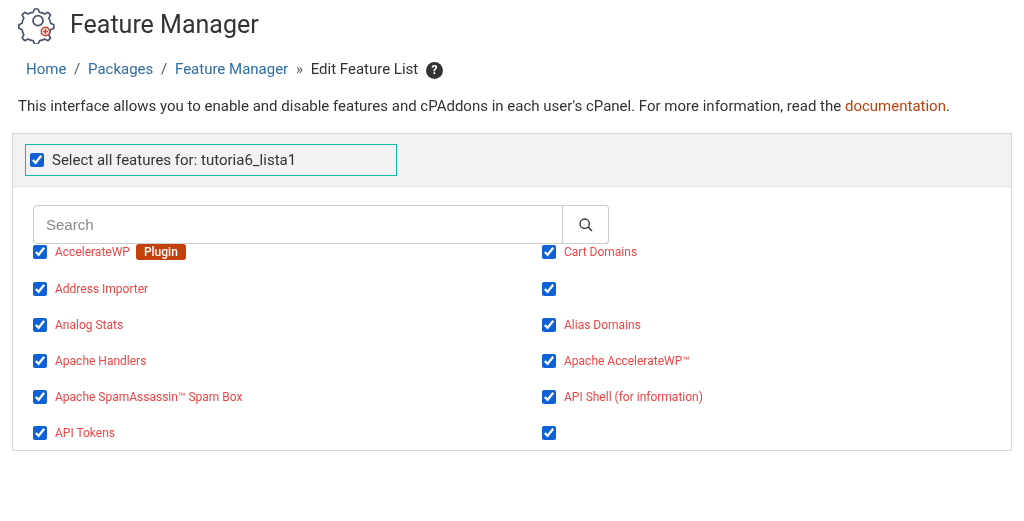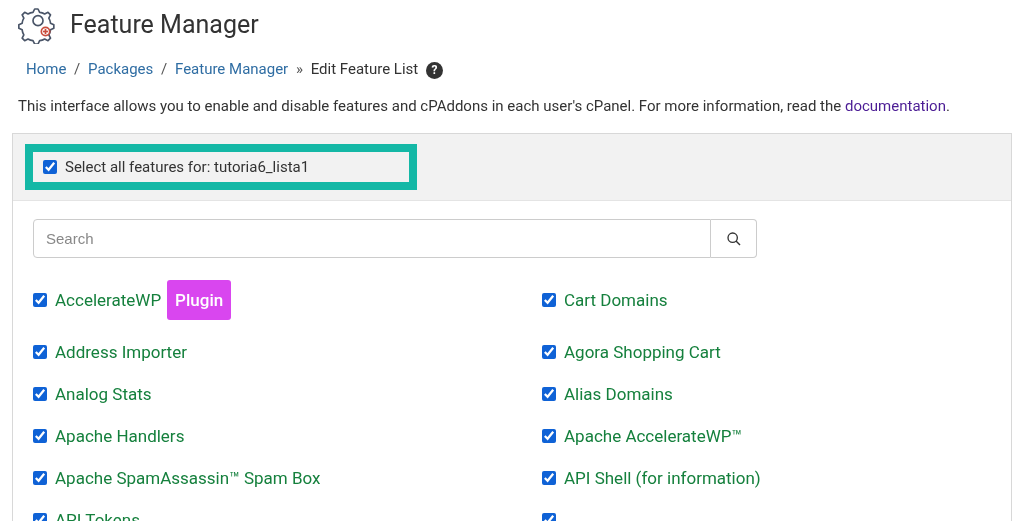--- a/index.html
+++ b/index.html
@@ -51,48 +51,47 @@
     margin-left: 4px;
     vertical-align: middle;
   }
   .intro {
     padding: 0 18px 16px 18px;
     font-size: 15px;
     color: #333;
     line-height: 1.5;
   }
   .intro a {
-    color: #4c1d95;
+    color: #c2410c;
     text-decoration: none;
   }
   .panel {
     border: 1px solid #d8d8d8;
     margin: 0 12px;
     background: #fff;
   }
   .select-all-row {
     background: #f2f2f2;
     border-bottom: 1px solid #e4e4e4;
     padding: 10px 12px;
   }
   .highlight-box {
     display: inline-flex;
     align-items: center;
-    border: 8px solid #14b8a6;
-    padding: 6px 100px 6px 10px;
+    border: 1px solid #14b8a6;
+    padding: 6px 100px 6px 4px;
   }
   .highlight-box input[type="checkbox"] { margin-right: 8px; }
   .select-all-label { font-size: 15px; color: #333; }
   .panel-body {
     padding: 18px 20px 10px 20px;
   }
   .search-group {
     display: flex;
-    margin-bottom: 22px;
-    width: 724px;
+    width: 576px;
   }
   .search-input {
     flex: 1;
     border: 1px solid #ccc;
     border-radius: 4px 0 0 4px;
     padding: 10px 12px;
     font-size: 15px;
     color: #555;
     outline: none;
   }
@@ -116,30 +115,30 @@
     row-gap: 22px;
   }
   .feature-item {
     display: flex;
     align-items: center;
   }
   .feature-item input[type="checkbox"] {
     margin-right: 8px;
   }
   .feature-label {
-    font-size: 17px;
-    color: #15803d;
+    font-size: 12px;
+    color: #ef4444;
   }
   .plugin-badge {
     display: inline-block;
-    background: #d946ef;
+    background: #c2410c;
     color: #fff;
     border-radius: 3px;
-    font-size: 17px;
-    padding: 10px 8px;
+    font-size: 12px;
+    padding: 1px 8px;
     margin-left: 6px;
     font-weight: 500;
   }
   input[type="checkbox"] {
     width: 14px;
     height: 14px;
     accent-color: #0f62d6;
     cursor: pointer;
   }
 </style>
@@ -204,21 +203,20 @@
         <input type="checkbox" checked="" style="">
         <span class="feature-label">Cart Domains</span>
       </div>
 
       <div class="feature-item">
         <input type="checkbox" checked="" style="">
         <span class="feature-label">Address Importer</span>
       </div>
       <div class="feature-item">
         <input type="checkbox" checked="" style="">
-        <span class="feature-label">Agora Shopping Cart</span>
       </div>
 
       <div class="feature-item">
         <input type="checkbox" checked="" style="">
         <span class="feature-label">Analog Stats</span>
       </div>
       <div class="feature-item">
         <input type="checkbox" checked="" style="">
         <span class="feature-label">Alias Domains</span>
       </div>

